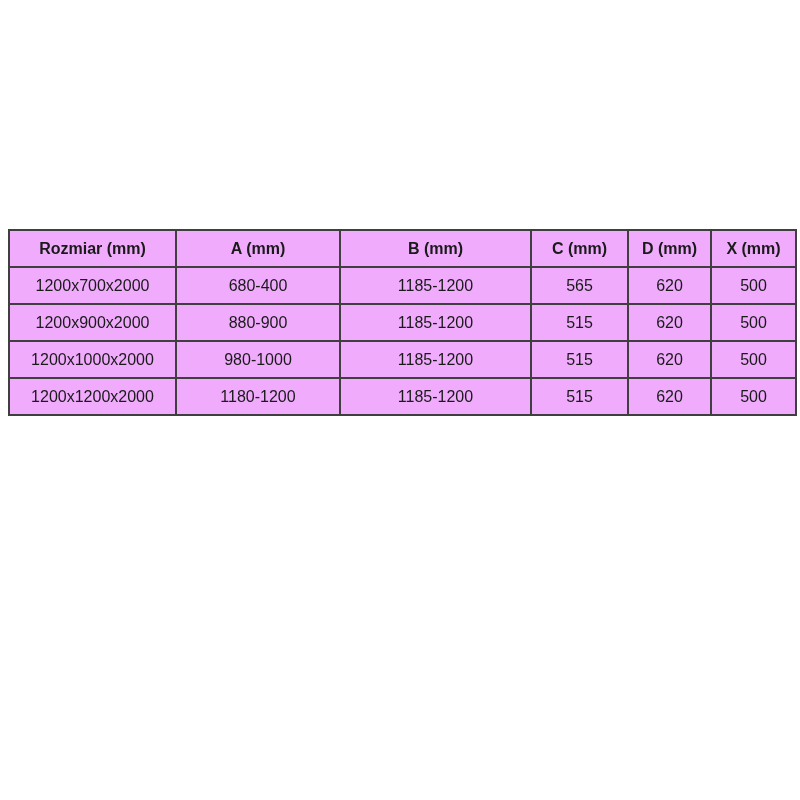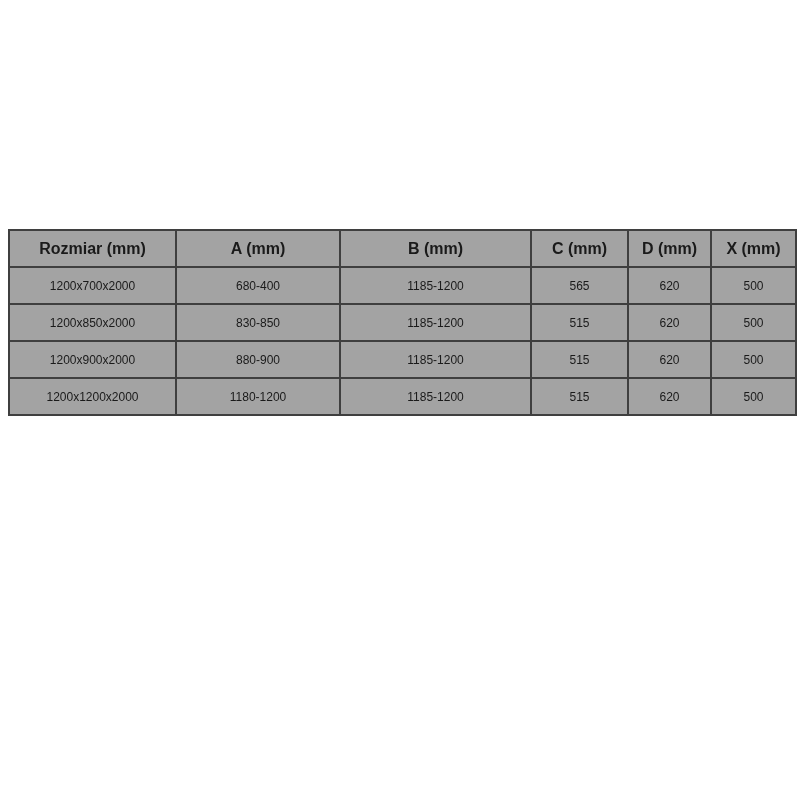--- a/index.html
+++ b/index.html
@@ -17,31 +17,31 @@
     background: #ffffff;
     overflow: hidden;
   }
   table.spec-table {
     position: absolute;
     left: 8px;
     top: 229px;
     width: 787px;
     border-collapse: collapse;
     table-layout: fixed;
-    background: #a3a3a3;
+    background: #f0abfc;
   }
   table.spec-table th,
   table.spec-table td {
     border: 2px solid #3f3f3f;
     height: 35px;
     padding: 0 4px;
     text-align: center;
     vertical-align: middle;
     color: #1a1a1a;
-    font-size: 12px;
+    font-size: 16px;
     line-height: 1;
     white-space: nowrap;
     overflow: hidden;
   }
   table.spec-table th {
     font-weight: bold;
     font-size: 16px;
   }
   col.c-rozmiar { width: 167px; }
   col.c-a { width: 164px; }
@@ -76,30 +76,30 @@
     <tbody id="table-body">
         <tr>
           <td>1200x700x2000</td>
           <td>680-400</td>
           <td>1185-1200</td>
           <td>565</td>
           <td>620</td>
           <td>500</td>
         </tr>
         <tr>
-          <td>1200x850x2000</td>
-          <td>830-850</td>
+          <td>1200x900x2000</td>
+          <td>880-900</td>
           <td>1185-1200</td>
           <td>515</td>
           <td>620</td>
           <td>500</td>
         </tr>
         <tr>
-          <td>1200x900x2000</td>
-          <td>880-900</td>
+          <td>1200x1000x2000</td>
+          <td>980-1000</td>
           <td>1185-1200</td>
           <td>515</td>
           <td>620</td>
           <td>500</td>
         </tr>
         <tr>
           <td>1200x1200x2000</td>
           <td>1180-1200</td>
           <td>1185-1200</td>
           <td>515</td>

